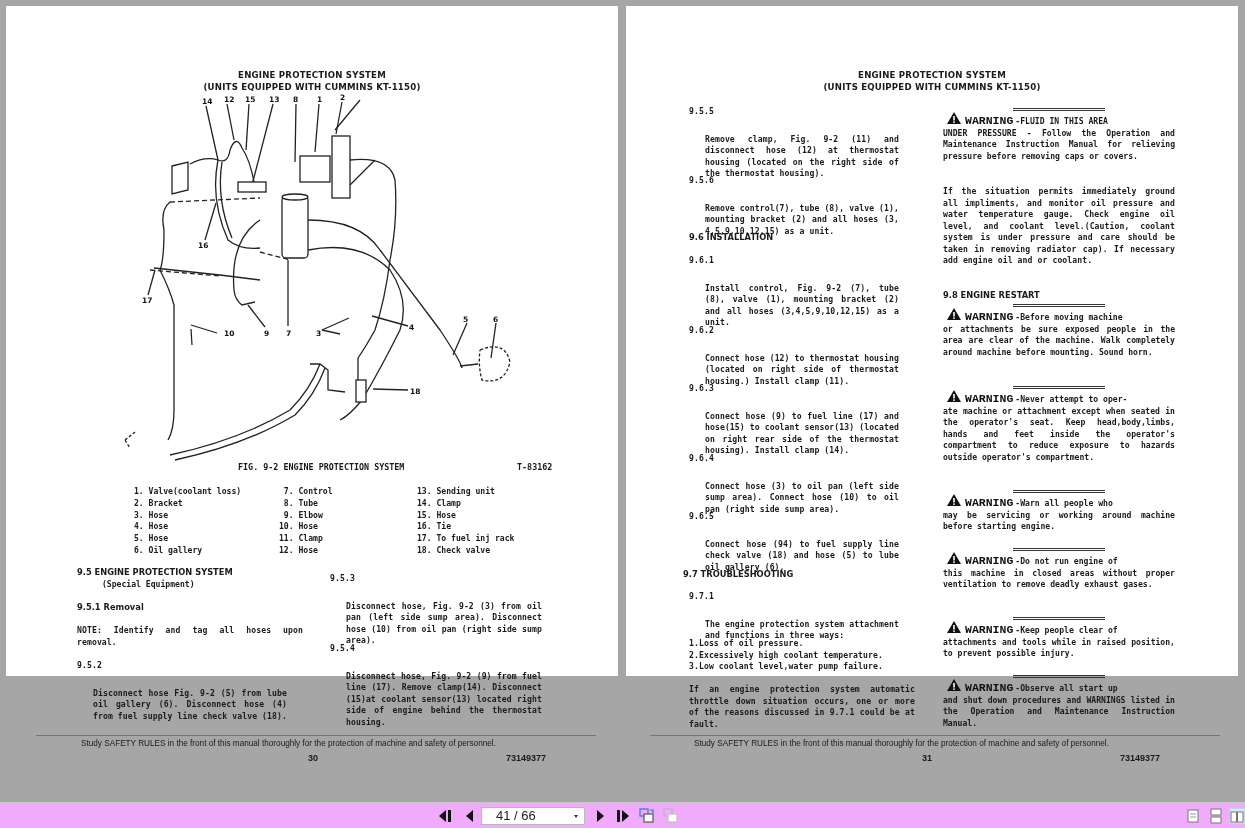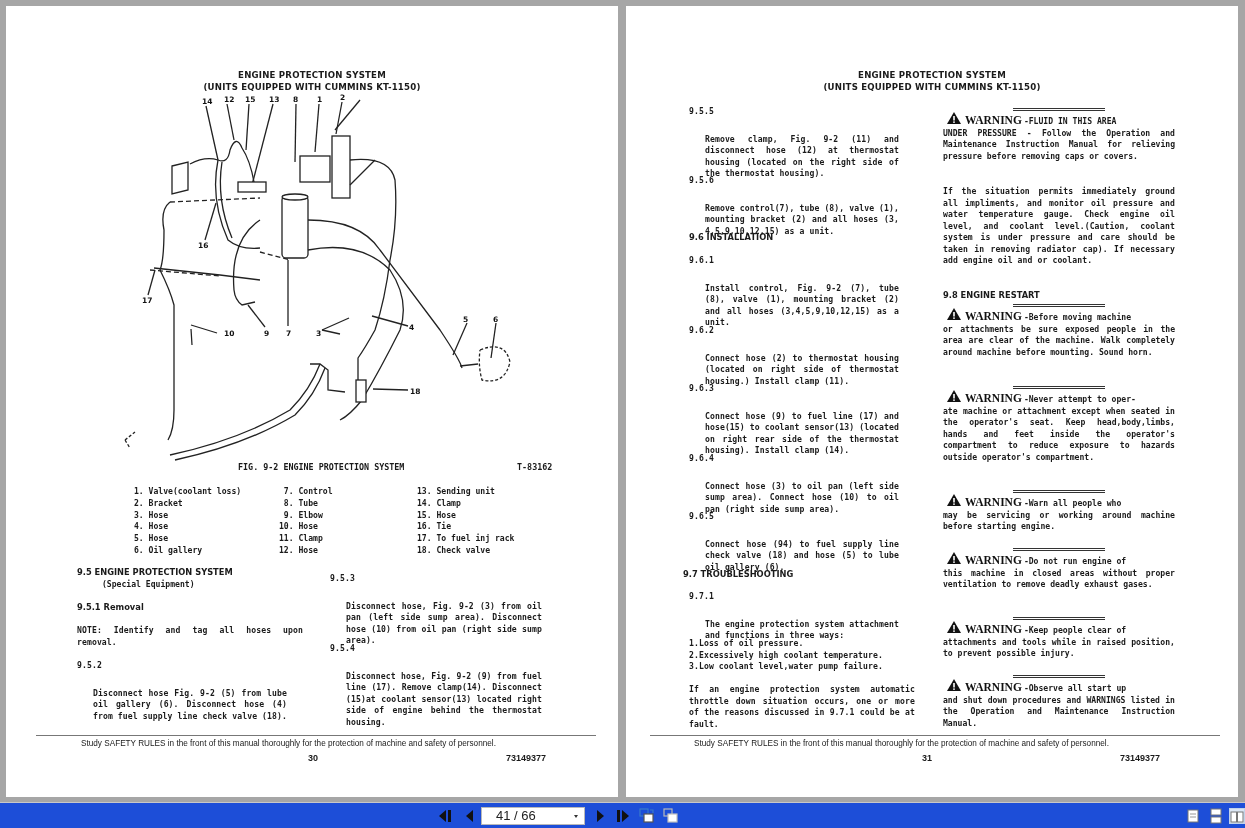--- a/index.html
+++ b/index.html
@@ -3,21 +3,21 @@
 <meta charset="utf-8">
 <style>
   html, body { margin: 0; padding: 0; }
   body {
     width: 1245px; height: 828px; overflow: hidden;
     background: #a6a6a6;
     position: relative;
     font-family: "DejaVu Sans", sans-serif;
   }
   .page {
-    position: absolute; top: 6px; height: 791px;
+    position: absolute; top: 6px; height: 670px;
     background: #ffffff;
   }
   #page-left { left: 6px; width: 612px; }
   #page-right { left: 626px; width: 612px; }
   .hdr {
     position: absolute; text-align: center; width: 100%;
     font-family: "DejaVu Sans", sans-serif; font-weight: bold;
     font-size: 8.6px; line-height: 12px; color: #1a1a1a; letter-spacing: 0.2px;
   }
   .txt {
@@ -52,32 +52,32 @@
 
   .warn-block { position: absolute; width: 232px; }
   .warn-sep {
     font-family: "DejaVu Sans Mono", monospace; font-size: 7px; line-height: 7px;
     text-align: center; color: #222; letter-spacing: -0.5px; overflow: hidden; height: 6px;
   }
   .warn-sep span { display: inline-block; width: 92px; height: 0; border-top: 3px double #333; vertical-align: middle; }
   .warn-title-line { display: flex; align-items: baseline; }
   .warn-icon { display: inline-block; width: 14px; height: 12px; margin-right: 4px; margin-left: 4px; }
   .warn-word {
-    font-family: Liberation Serif, serif; font-weight: bold; font-size: 11.5px;
+    font-family: Liberation Mono, monospace; font-weight: bold; font-size: 11.5px;
     color: #111; margin-right: 2px;
   }
   .warn-body {
     font-family: "DejaVu Sans Mono", monospace; font-weight: bold;
     font-size: 8.1px; line-height: 11.5px; color: #1a1a1a; text-align: justify;
   }
 
   
   #toolbar {
     position: absolute; left: 0; top: 802px; width: 1245px; height: 26px;
-    background: #1d4ed8; border-top: 1px solid #c8c8c8;
+    background: #f0abfc; border-top: 1px solid #c8c8c8;
   }
   .tb-btn {
     position: absolute; top: 5px; width: 16px; height: 16px; display: flex;
     align-items: center; justify-content: center; cursor: pointer;
   }
   #page-select {
     position: absolute; left: 481px; top: 4px; width: 104px; height: 18px;
     border: 1px solid #b9b9b9; background: #fff; box-sizing: border-box;
     font-family: "Liberation Sans", sans-serif; font-size: 13px; color: #222;
   }
@@ -238,21 +238,21 @@
     <span class="head">9.5.6</span>
     <p>Remove control(7), tube (8), valve (1), mounting bracket (2) and all hoses (3, 4,5,9,10,12,15) as a unit.</p>
   </div>
   <div class="sec" style="left:63px;top:226px;">9.6 INSTALLATION</div>
   <div class="txt" style="left:63px;top:249px;width:226px;">
     <span class="head">9.6.1</span>
     <p>Install control, Fig. 9-2 (7), tube (8), valve (1), mounting bracket (2) and all hoses (3,4,5,9,10,12,15) as a unit.</p>
   </div>
   <div class="txt" style="left:63px;top:319px;width:226px;">
     <span class="head">9.6.2</span>
-    <p>Connect hose (2) to thermostat housing (located on right side of thermostat housing.) Install clamp (11).</p>
+    <p>Connect hose (12) to thermostat housing (located on right side of thermostat housing.) Install clamp (11).</p>
   </div>
   <div class="txt" style="left:63px;top:377px;width:226px;">
     <span class="head">9.6.3</span>
     <p>Connect hose (9) to fuel line (17) and hose(15) to coolant sensor(13) (located on right rear side of the thermostat housing). Install clamp (14).</p>
   </div>
   <div class="txt" style="left:63px;top:447px;width:226px;">
     <span class="head">9.6.4</span>
     <p>Connect hose (3) to oil pan (left side sump area). Connect hose (10) to oil pan (right side sump area).</p>
   </div>
   <div class="txt" style="left:63px;top:505px;width:226px;">

